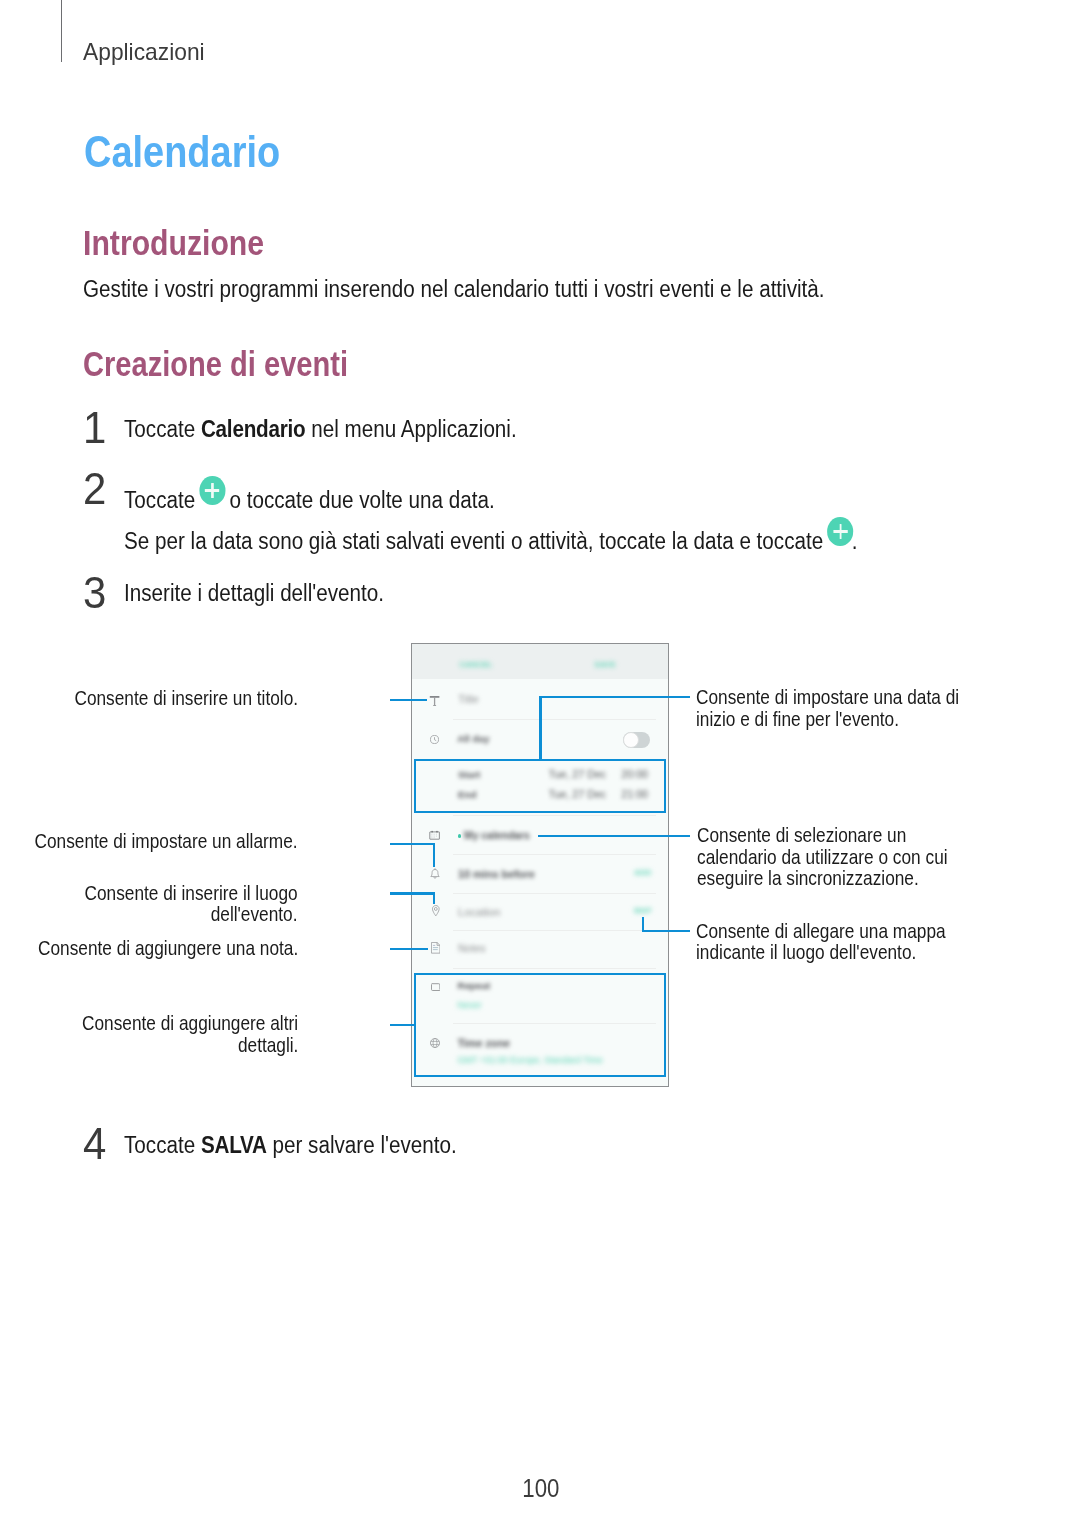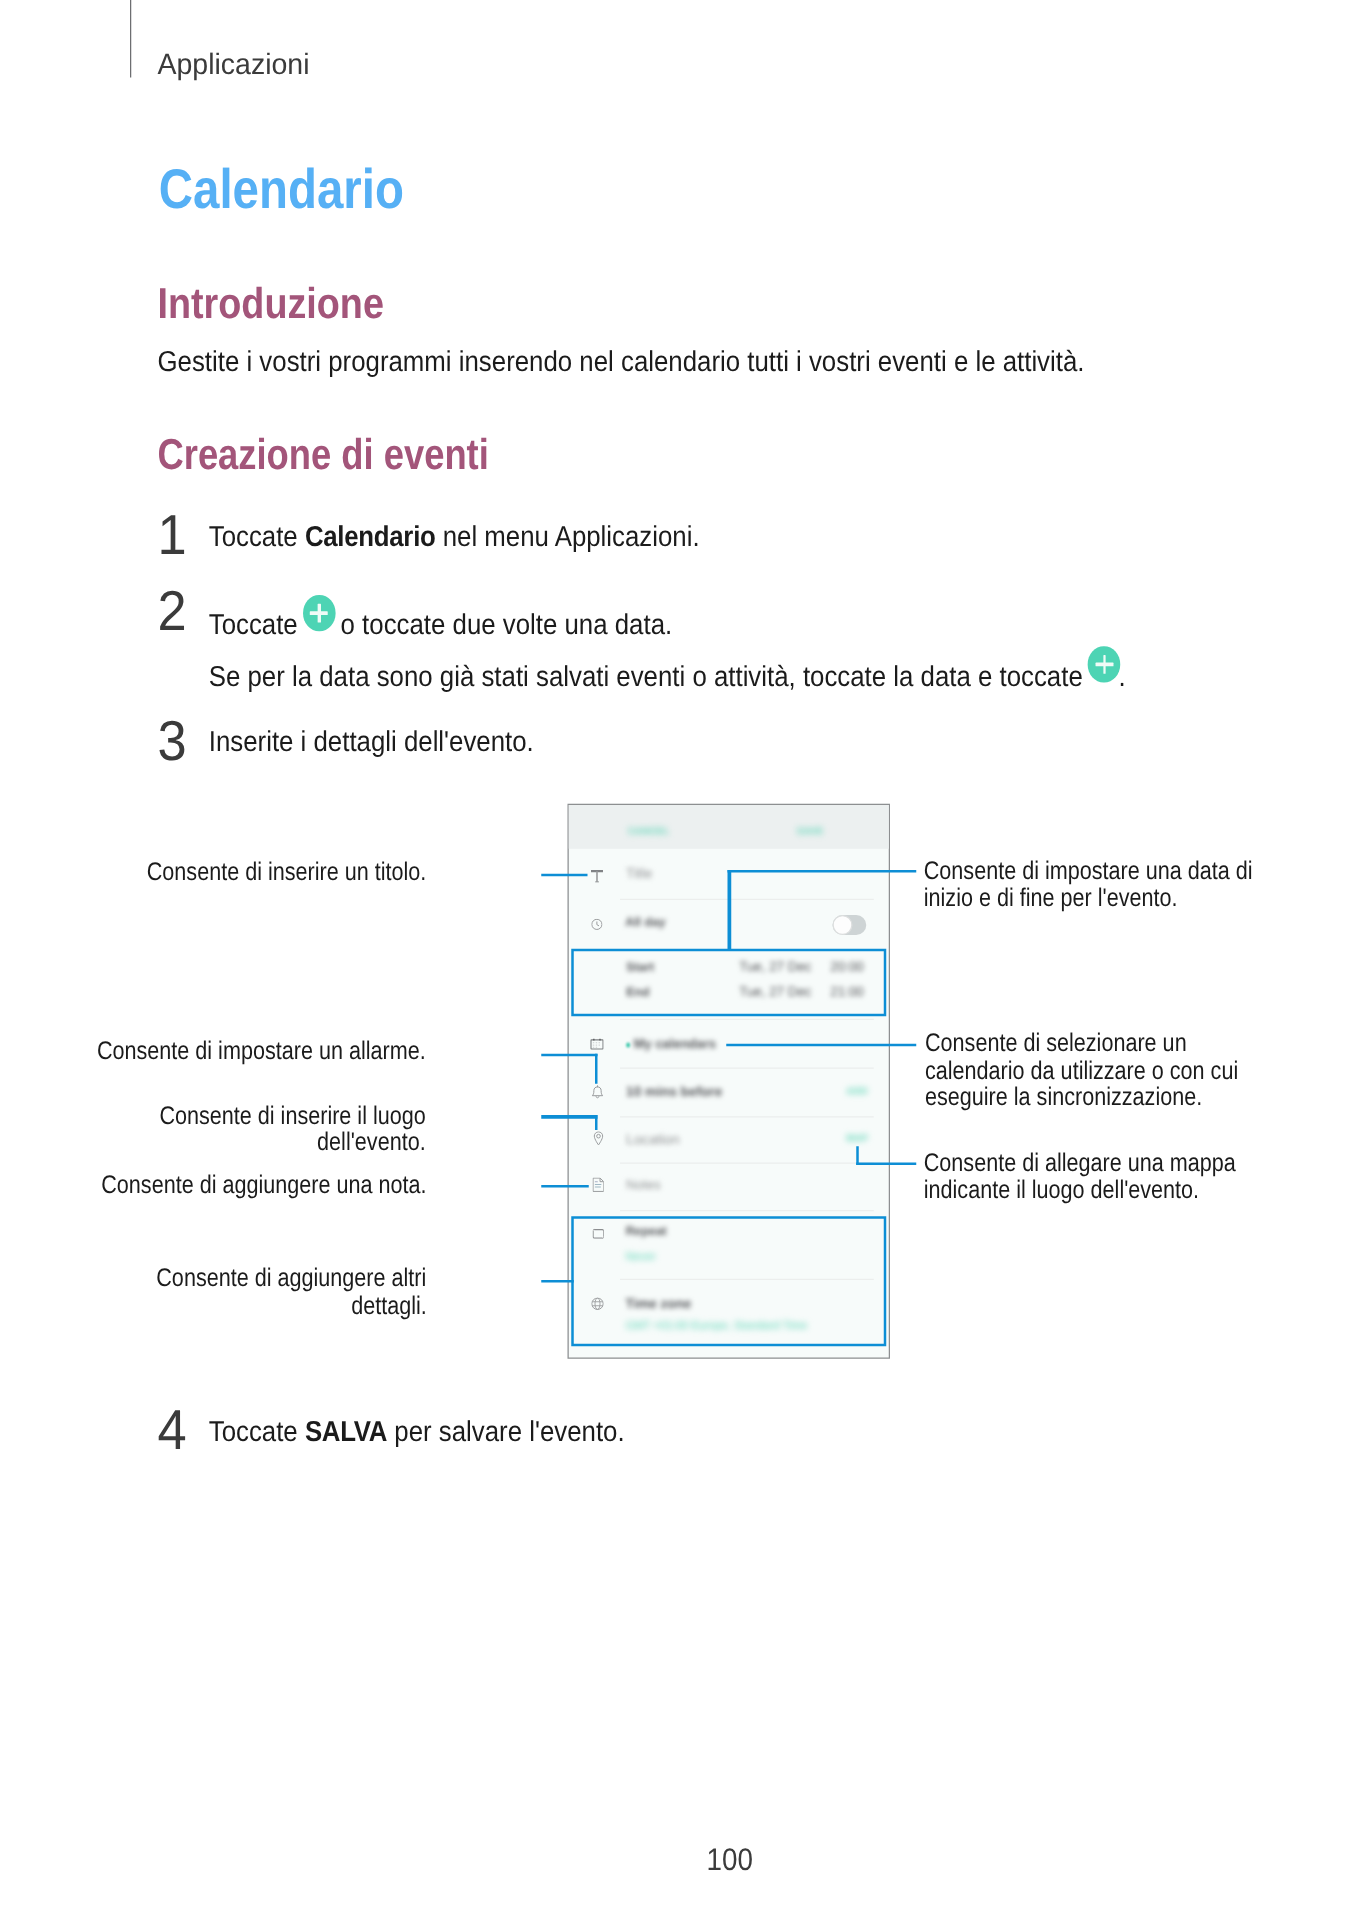--- a/index.html
+++ b/index.html
@@ -1,19 +1,19 @@
 <!DOCTYPE html>
 <html><head>
 <meta charset="utf-8">
 <title>Calendario</title>
 <style>
   html,body{margin:0;padding:0;background:#ffffff;}
   body{width:1080px;height:1527px;position:relative;overflow:hidden;
        font-family:"Liberation Sans",sans-serif;color:#1b1b1b;}
-  .page{position:absolute;left:0;top:0;width:996px;height:1527px;margin-left:43px;}
+  .page{position:absolute;left:0;top:0;width:996px;height:1527px;}
   .t{position:absolute;white-space:pre;transform-origin:0 0;line-height:1;}
 
   
   #hdr-rule{position:absolute;left:60.6px;top:0;width:1.2px;height:62.2px;background:#6d6e71;}
   #hdr-text{left:82.8px;top:41.0px;font-size:23.6px;color:#3b3b3b;transform:scaleX(0.966);}
 
   
   #doc-title{left:83.5px;top:130.2px;font-size:44.6px;font-weight:bold;color:#56b0f5;transform:scaleX(0.851);}
   #h-intro{left:82.8px;top:226.4px;font-size:34.6px;font-weight:bold;color:#a3557a;transform:scaleX(0.873);}
   #p-intro{left:83.4px;top:278.1px;font-size:23px;transform:scaleX(0.898);}

